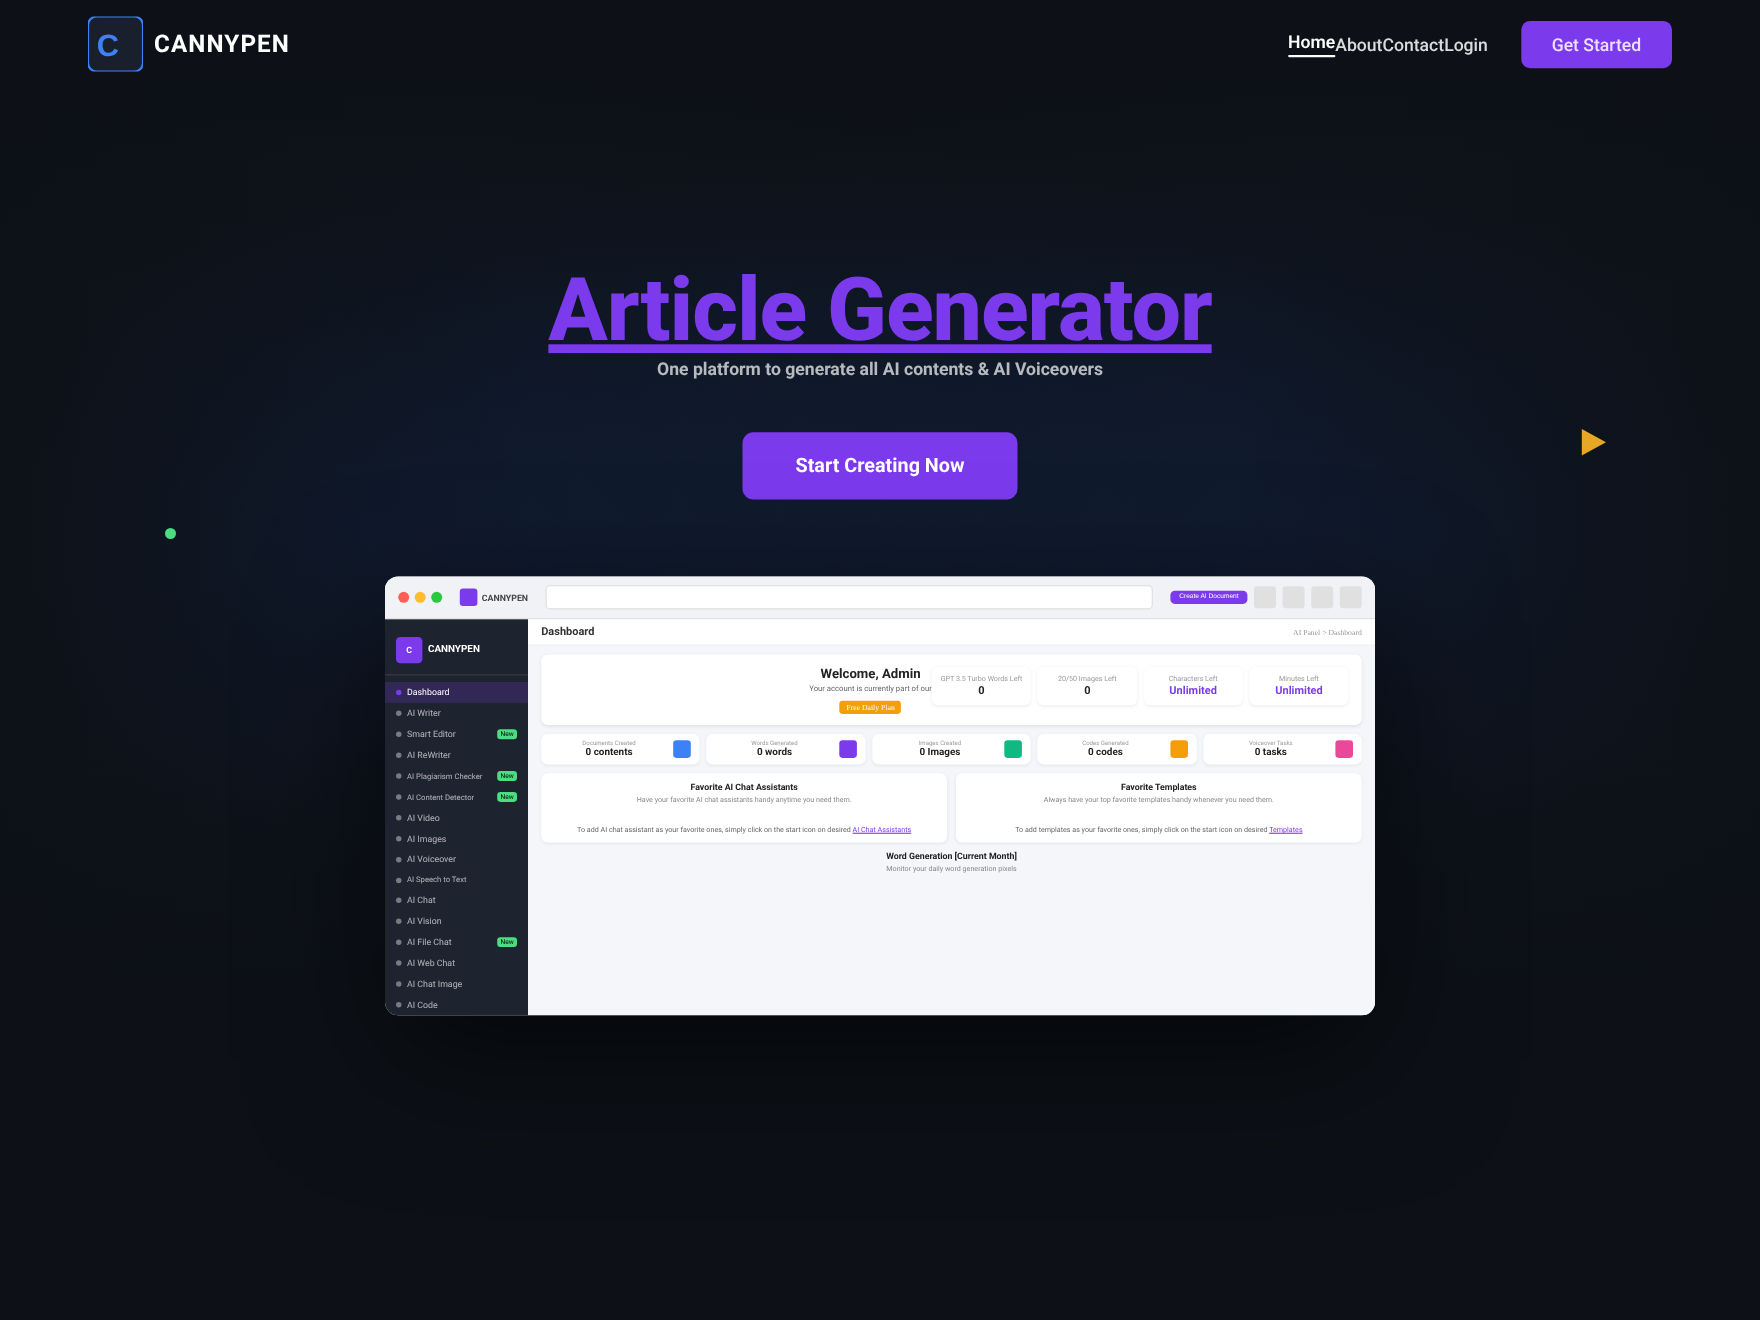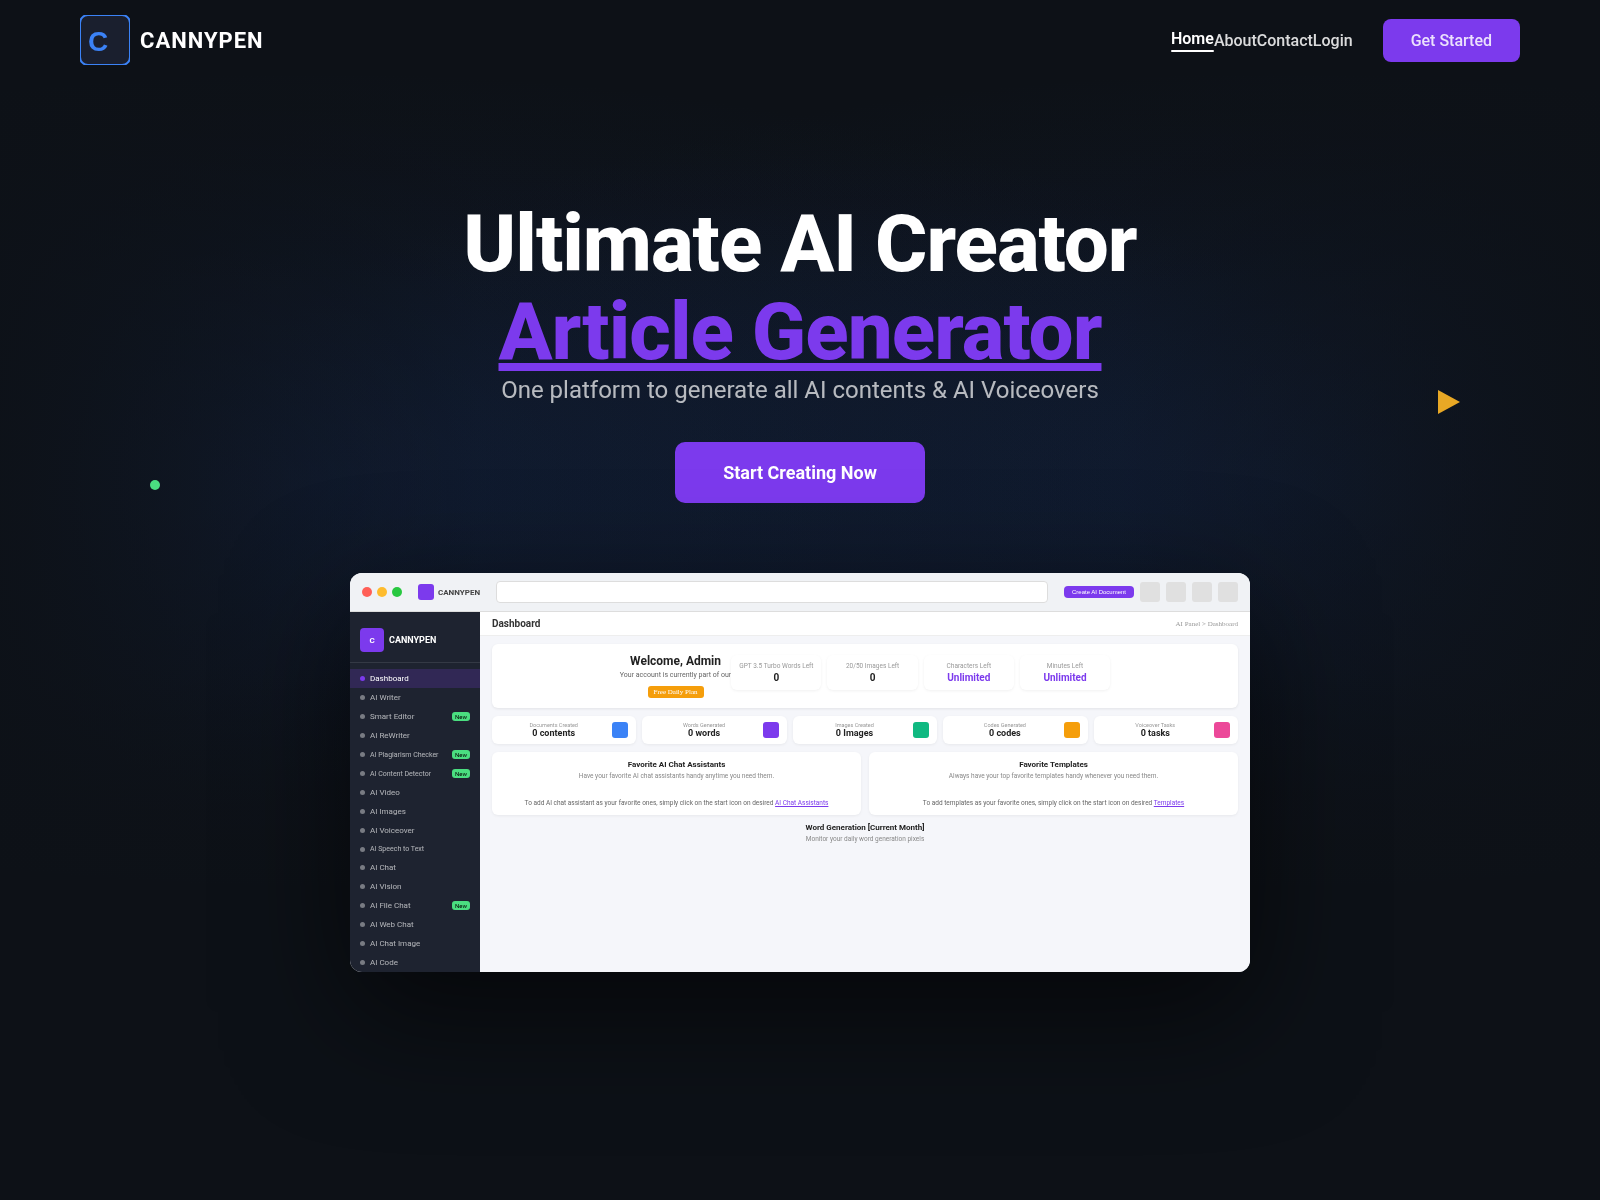--- a/index.html
+++ b/index.html
@@ -163,24 +163,24 @@
       font-size: 80px;
       font-weight: 800;
       color: #7c3aed;
       line-height: 1.1;
       letter-spacing: -1px;
       margin-bottom: 30px;
       text-decoration: underline;
     }
 
     .hero-subtitle {
-      font-size: 24px;
+      font-size: 16px;
       color: rgba(255,255,255,0.7);
-      margin-bottom: 38px;
-      font-weight: 400;
+      margin-bottom: 48px;
+      font-weight: 700;
     }
 
     .btn-start-creating {
       background: #7c3aed;
       color: #fff;
       border: none;
       padding: 20px 48px;
       border-radius: 10px;
       font-size: 18px;
       font-weight: 700;
@@ -388,21 +388,21 @@
       padding: 8px 12px;
     }
 
     .dash-welcome-card {
       background: #fff;
       border-radius: 6px;
       padding: 10px 12px;
       margin-bottom: 8px;
       display: flex;
       align-items: center;
-      justify-content: center;
+      justify-content: flex-end;
       box-shadow: 0 1px 3px rgba(0,0,0,0.08);
     }
 
     .dash-welcome-left h3 {
       font-size: 12px;
       color: #222;
       font-weight: 700;
       margin-bottom: 3px;
     }
 
@@ -561,21 +561,21 @@
   </nav>
 
   <section class="hero">
 
     <div class="green-dot"></div>
     <div class="play-btn-decoration">
       <div class="play-triangle"></div>
     </div>
 
     <h1>
-      <span class="hero-title-white">Ultimate AI Creator</span><br>
+      <br>
       <span class="hero-title-purple">Article Generator</span>
     </h1>
 
     <p class="hero-subtitle">One platform to generate all AI contents &amp; AI Voiceovers</p>
 
     <a href="#" class="btn-start-creating">Start Creating Now</a>
 
     <div class="dashboard-screenshot">
 
       <div class="browser-chrome">

